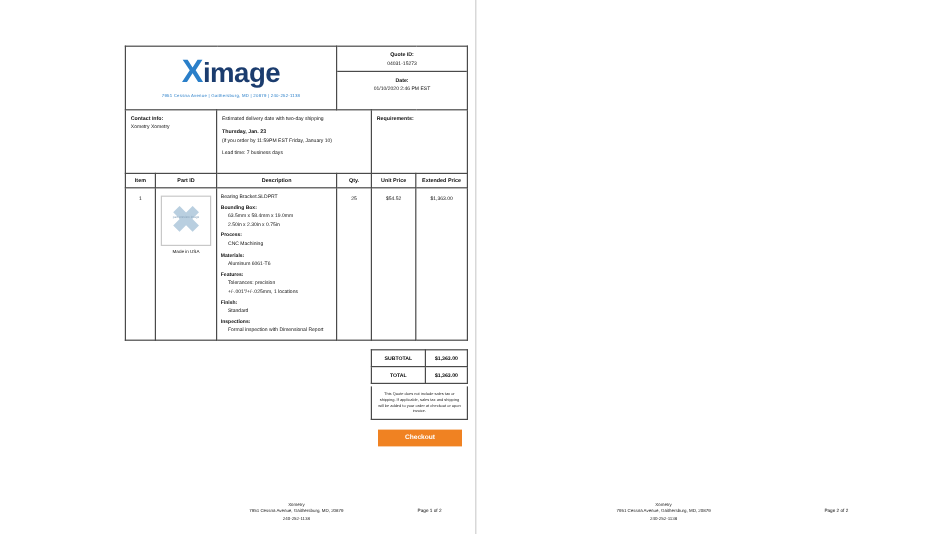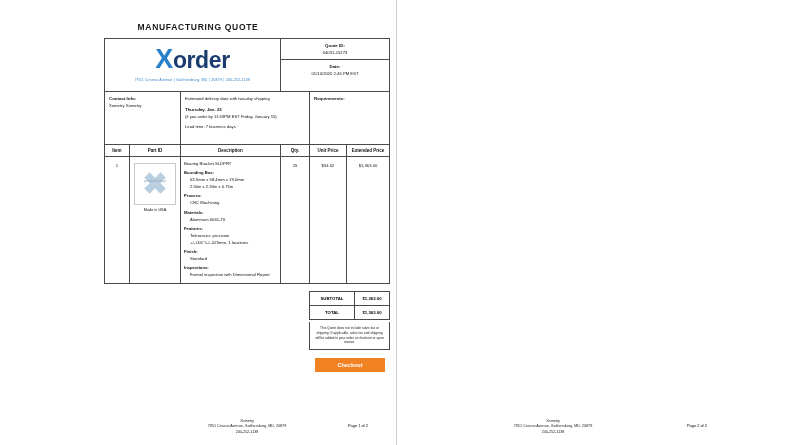--- a/index.html
+++ b/index.html
@@ -155,28 +155,27 @@
   .footer-center { text-align: center; }
   .footer-page { position: absolute; bottom: 17px; font-size: 3.9px; }
 </style>
 </head>
 <body>
 
 <div id="screen">
 
   <div class="page" id="page-left">
 
-    <div class="doc-title">MANUFACTURING QUOTE</div>
 
     <table class="quote-table">
       <tbody>
           <tr>
         <td class="logo-cell" colspan="3">
           <div class="logo-wrap">
-            <div class="logo-text"><span class="logo-x">X</span><span>order</span></div>
+            <div class="logo-text"><span class="logo-x">X</span><span>image</span></div>
             <div class="logo-sub">7951 Cessna Avenue | Gaithersburg, MD | 20879 | 240-252-1138</div>
           </div>
         </td>
         <td class="qid-cell" colspan="3" style="padding:0;">
           <div style="border-bottom:1px solid #4a4a4a;padding:4px 2px 4px;">
             <span class="lbl">Quote ID:</span>
             <span class="val">04031-15273</span>
           </div>
           <div style="padding:4px 2px 4px;">
             <span class="lbl">Date:</span>

